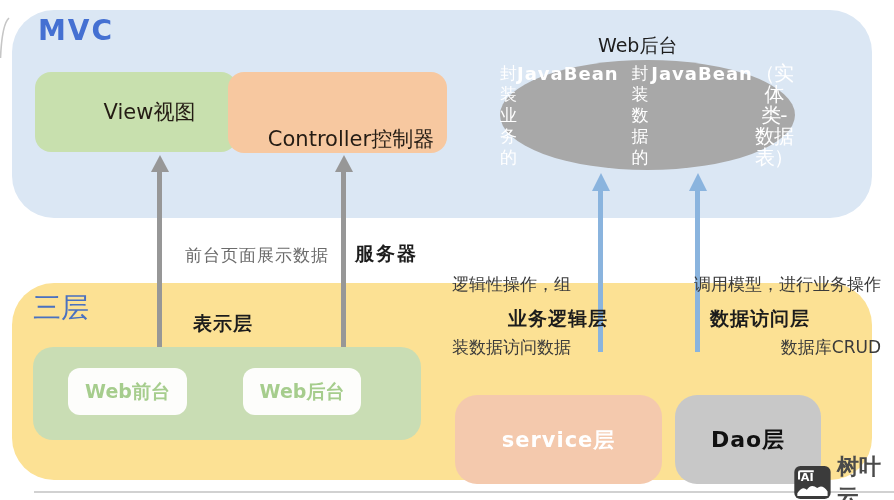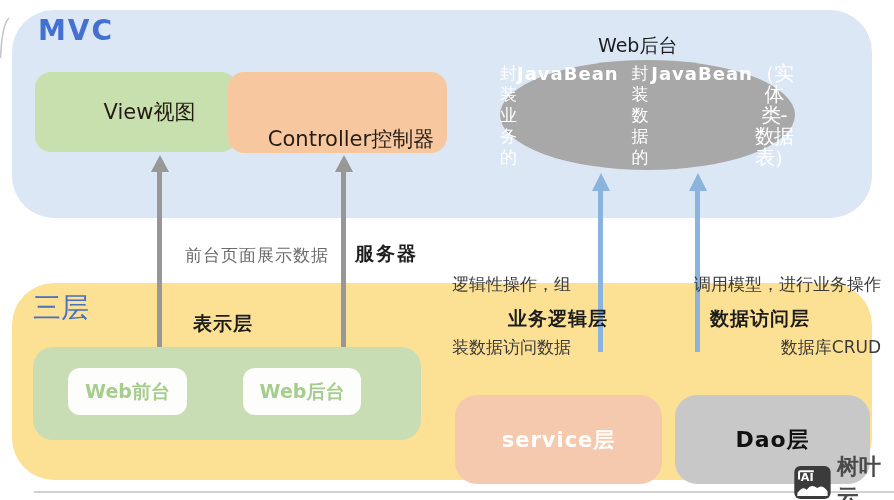--- a/index.html
+++ b/index.html
@@ -59,21 +59,21 @@
   .web-box{position:absolute;top:368px;height:47px;background:var(--white-box);
     border-radius:12px;display:flex;align-items:center;justify-content:center;
     color:var(--web-text);font-size:19px;font-weight:bold;z-index:4;}
   .web-front{left:68px;width:119px;}
   .web-back{left:243px;width:118px;}
 
   .layer-box{position:absolute;top:347px;height:89px;border-radius:22px;display:flex;
     align-items:center;justify-content:center;z-index:4;margin-top:48px;}
   .service-layer{left:455px;width:207px;background:var(--service-box);color:#ffffff;
     font-size:21px;font-weight:bold;letter-spacing:1px;}
-  .dao-layer{left:675px;width:195px;background:var(--dao-box);color:#111111;
+  .dao-layer{left:675px;width:146px;background:var(--dao-box);color:#111111;
     font-size:22px;font-weight:bold;letter-spacing:1px;}
 
   .watermark{position:absolute;left:793px;top:452px;display:flex;align-items:center;z-index:6;}
   .brand-text{font-size:22px;font-weight:bold;color:#4a4a4a;margin-left:5px;}
 
   .frame-decor{position:absolute;left:0;top:0;width:894px;height:500px;z-index:0;pointer-events:none;}
   .z2{z-index:2;} .z3{z-index:3;}
 </style>
 </head>
 <body>

